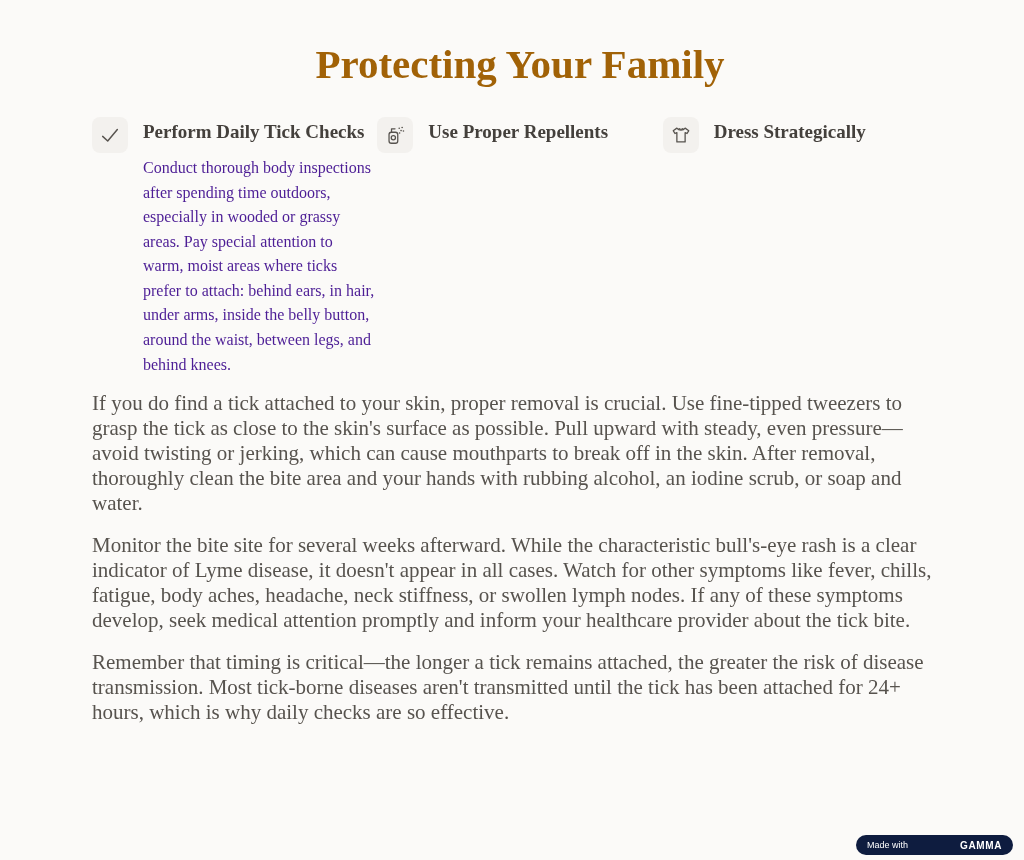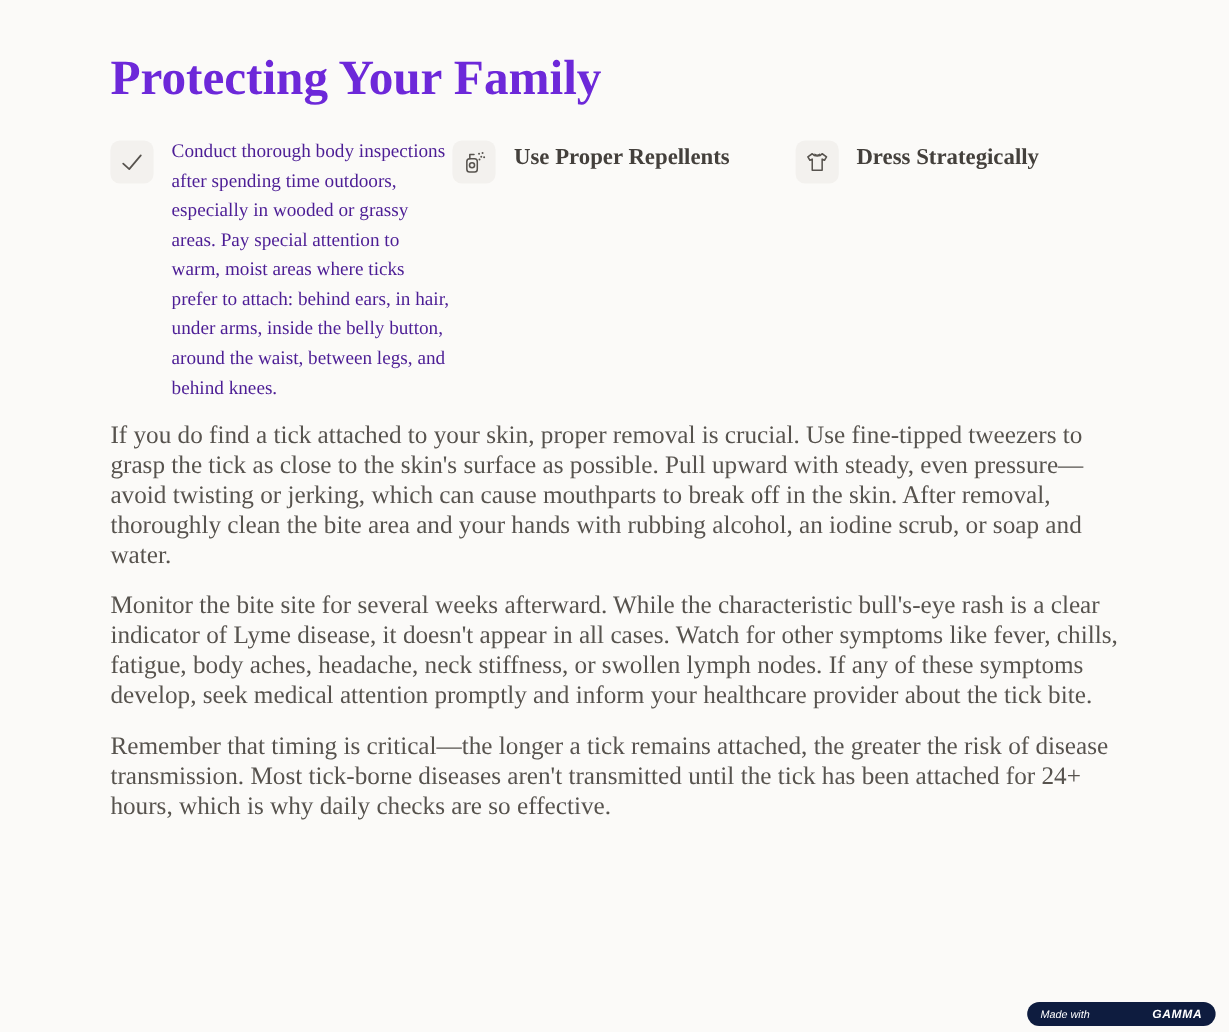--- a/index.html
+++ b/index.html
@@ -16,22 +16,23 @@
     font-family: "Liberation Serif", "DejaVu Serif", serif;
     color: #57534E;
   }
   .content {
     padding: 42px 76px 0 92px;
   }
   h1.page-title {
     font-size: 41px;
     line-height: 1.12;
     font-weight: 700;
-    color: #6d28d9;
+    color: #a16207;
     margin: 0 0 27px 0;
+    text-align: center;
   }
   p.intro {
     font-size: 17px;
     line-height: 25px;
     margin: 0 0 24px 0;
     color: #57534E;
   }
   .tips-grid {
     display: grid;
     grid-template-columns: repeat(3, 1fr);
@@ -82,21 +83,20 @@
     display: flex;
     align-items: center;
     gap: 4px;
     padding: 0 11px;
     border-radius: 10px;
     background: #0E1C3F;
     color: #FFFFFF;
     font-family: "Liberation Sans", sans-serif;
     cursor: pointer;
     text-decoration: none;
-    font-style: italic;
   }
   .gamma-badge .made-with {
     font-size: 9px;
     font-weight: 400;
   }
   .gamma-badge .brand {
     font-size: 10px;
     font-weight: 800;
     letter-spacing: 0.6px;
     margin-left: 48px;
@@ -112,20 +112,21 @@
 
 
   <div class="tips-grid">
 
     <div class="tip">
       <div class="icon-box">
         <svg class="icon" viewBox="0 0 24 24" width="22" height="22">
           <path d="M4 13.5 L9.5 18.5 L20 6" fill="none" stroke="#57534E" stroke-width="1.6" stroke-linecap="round" stroke-linejoin="round"></path>
         </svg>
       </div>
+      <h3>Perform Daily Tick Checks</h3>
       <p>Conduct thorough body inspections after spending time outdoors, especially in wooded or grassy areas. Pay special attention to warm, moist areas where ticks prefer to attach: behind ears, in hair, under arms, inside the belly button, around the waist, between legs, and behind knees.</p>
     </div>
 
     <div class="tip">
       <div class="icon-box">
         <svg class="icon" viewBox="0 0 24 24" width="22" height="22">
           <g fill="none" stroke="#57534E" stroke-width="1.4" stroke-linecap="round" stroke-linejoin="round">
             <rect x="5.5" y="9" width="9.5" height="12" rx="2.5"></rect>
             <circle cx="10.2" cy="15" r="2.3"></circle>
             <path d="M8.2 9 V5.2 H12"></path>

